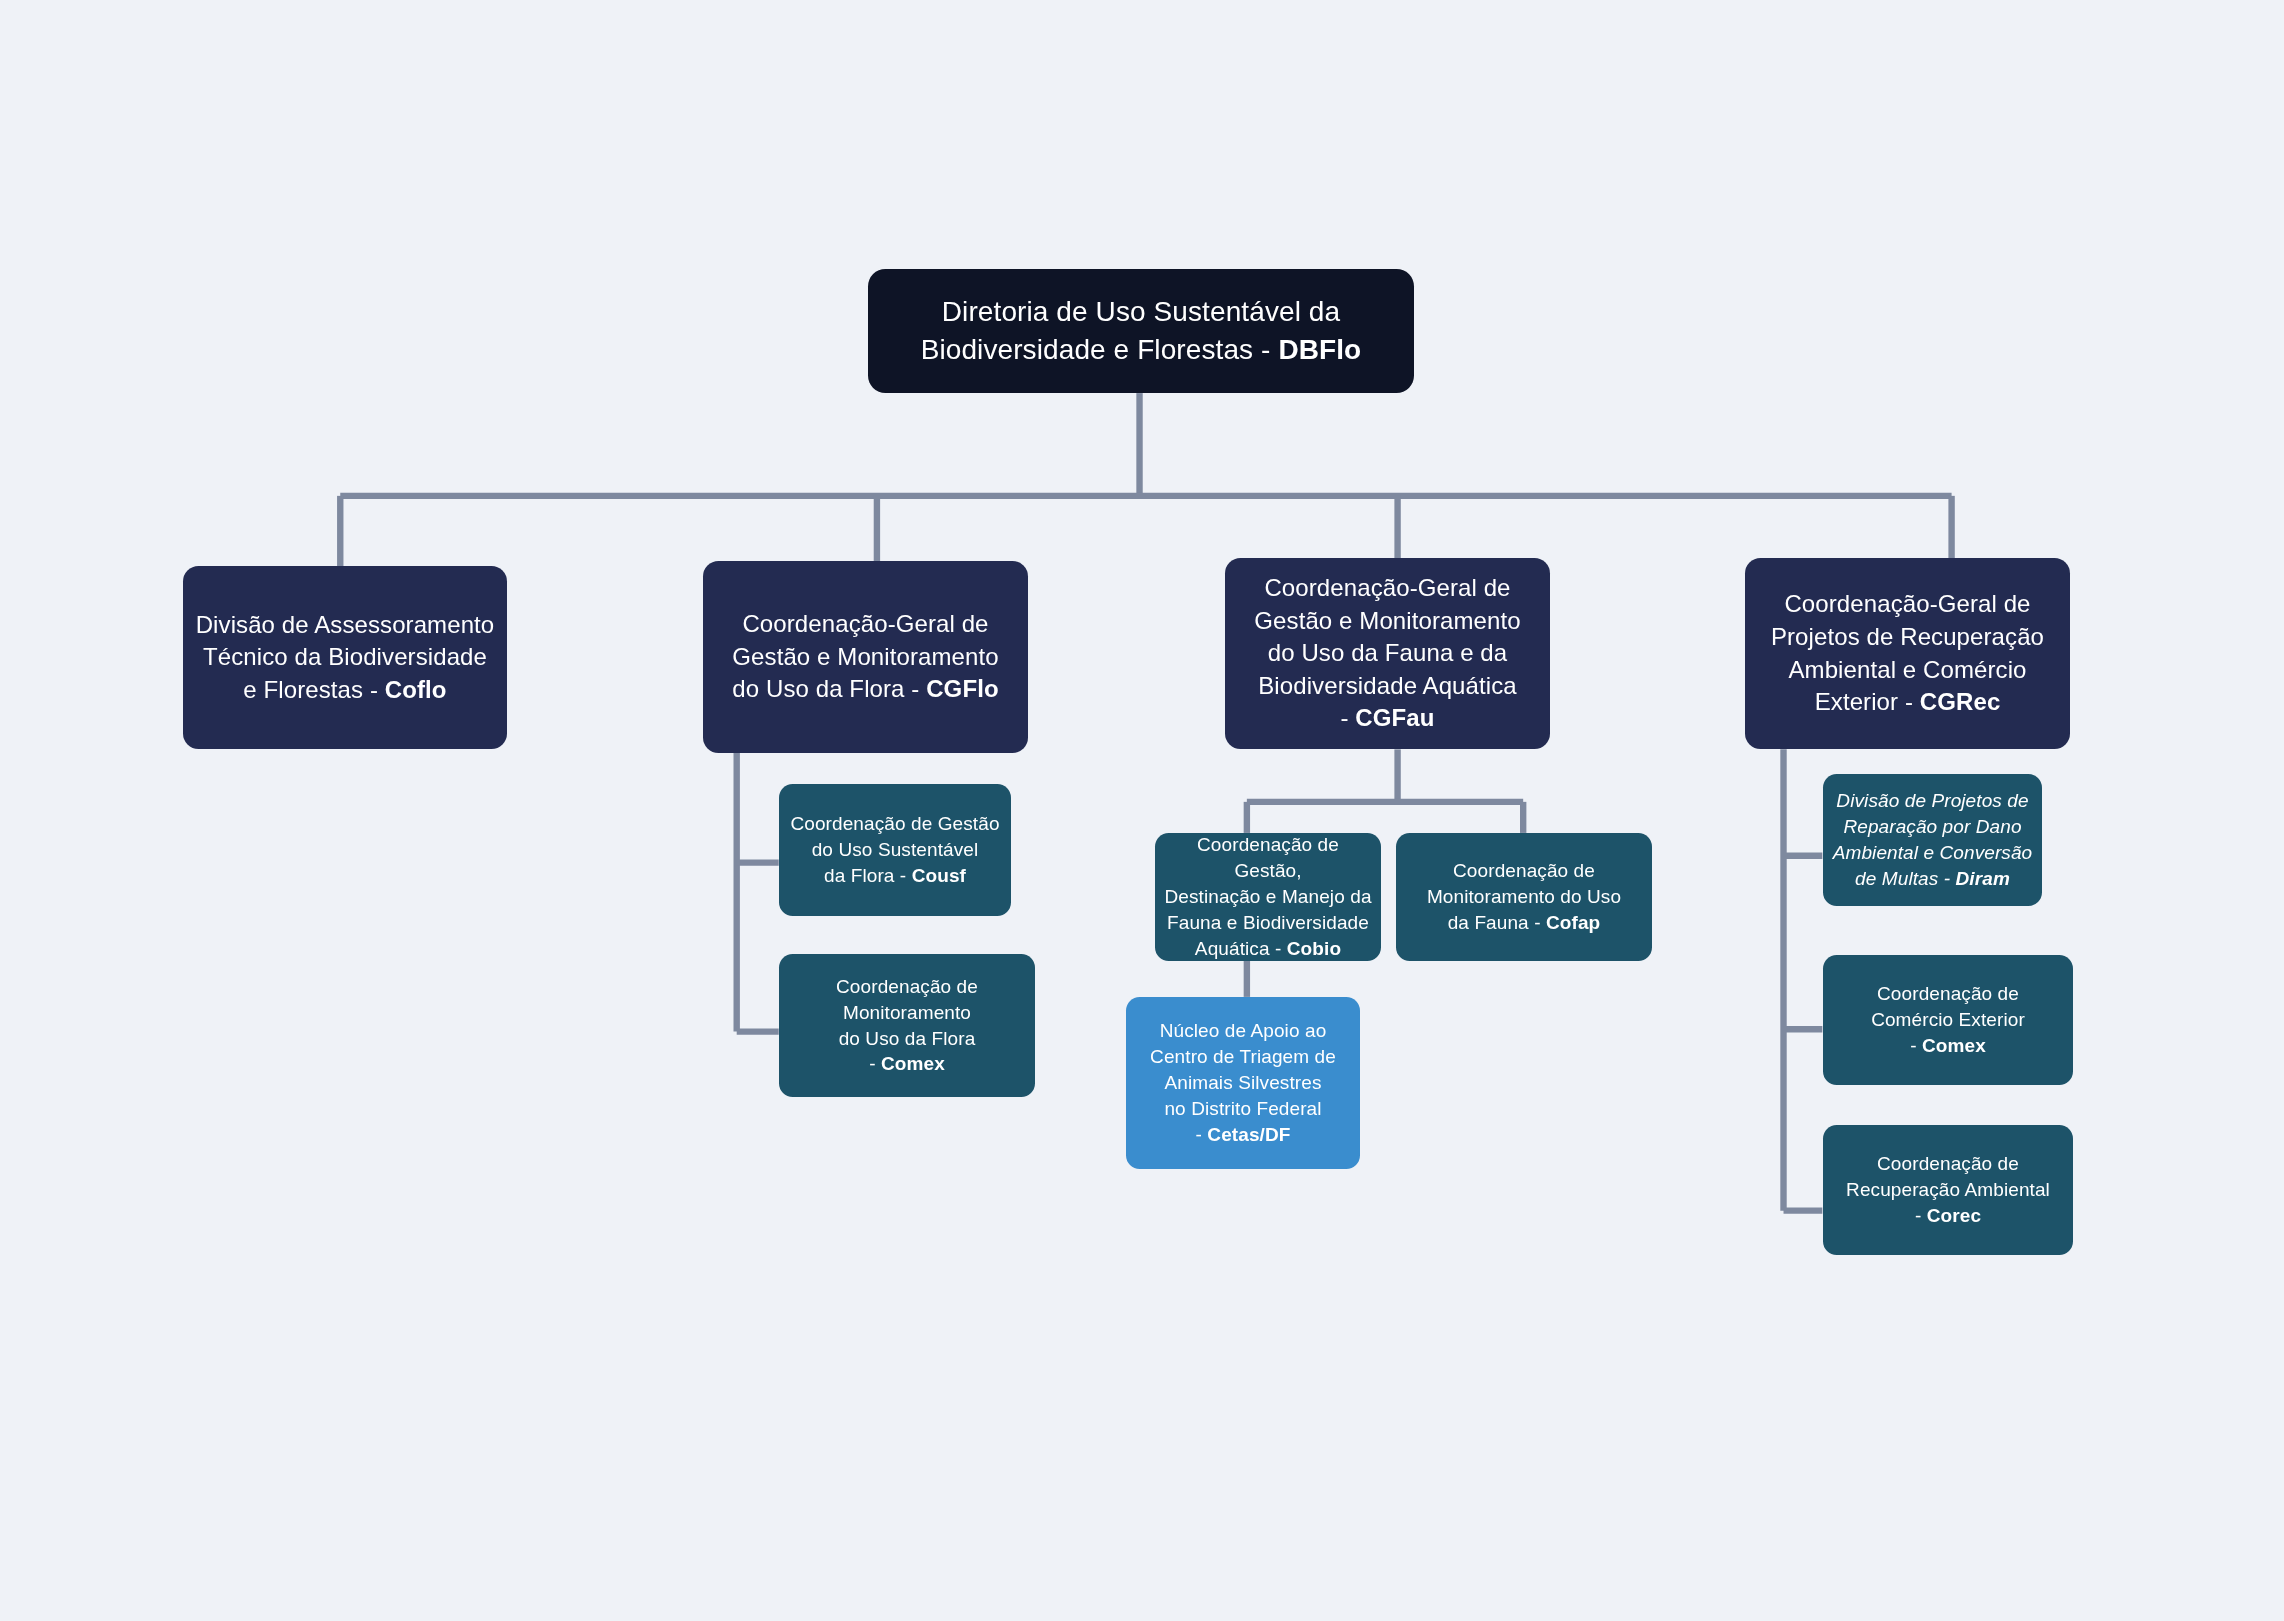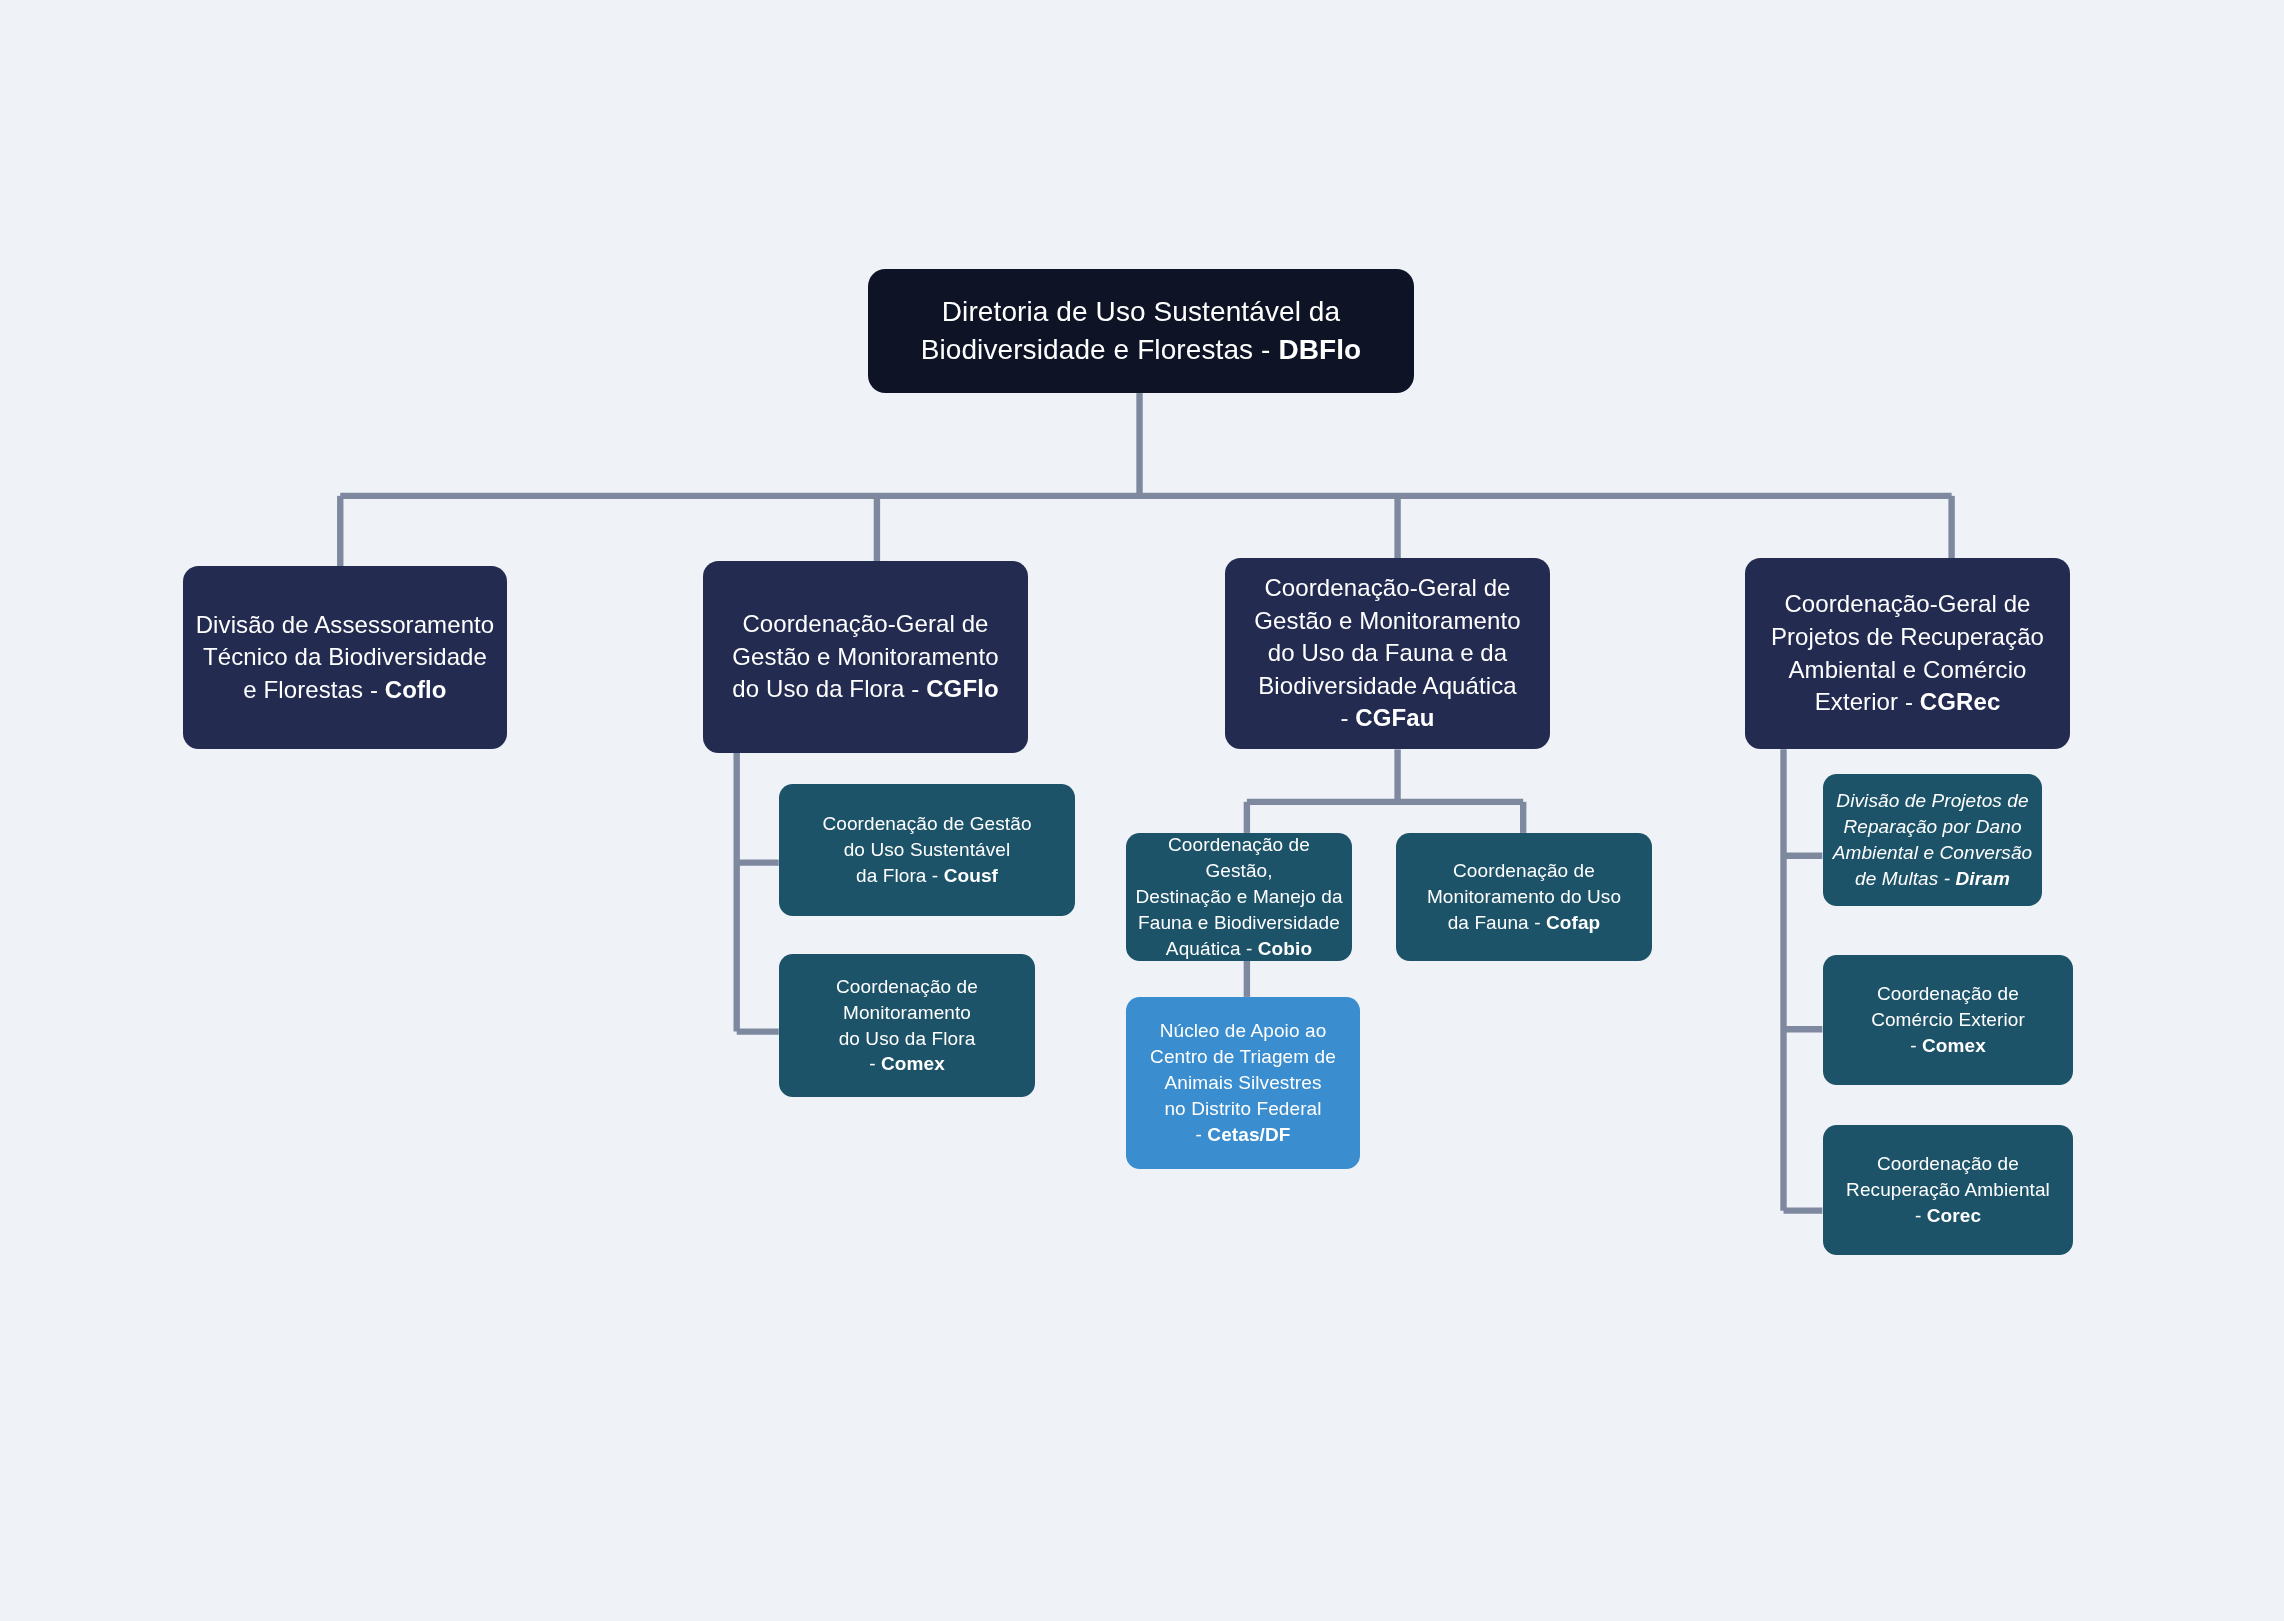--- a/index.html
+++ b/index.html
@@ -127,29 +127,29 @@
   </div>
 
   <div class="node lvl-1" style="left:1225px; top:558px; width:325px; height:191px;">
     <span class="txt">Coordenação-Geral de<br>Gestão e Monitoramento<br>do Uso da Fauna e da<br>Biodiversidade Aquática<br>- <b>CGFau</b></span>
   </div>
 
   <div class="node lvl-1" style="left:1745px; top:558px; width:325px; height:191px;">
     <span class="txt">Coordenação-Geral de<br>Projetos de Recuperação<br>Ambiental e Comércio<br>Exterior - <b>CGRec</b></span>
   </div>
 
-  <div class="node lvl-2" style="left:779px; top:784px; width:296px; height:132px;justify-content:flex-end;">
+  <div class="node lvl-2" style="left:779px; top:784px; width:232px; height:132px;justify-content:flex-end;">
     <span class="txt">Coordenação de Gestão<br>do Uso Sustentável<br>da Flora - <b>Cousf</b></span>
   </div>
 
   <div class="node lvl-2" style="left:779px; top:954px; width:256px; height:143px;">
     <span class="txt">Coordenação de<br>Monitoramento<br>do Uso da Flora<br>- <b>Comex</b></span>
   </div>
 
-  <div class="node lvl-2" style="left:1126px; top:833px; width:226px; height:128px;">
+  <div class="node lvl-2" style="left:1155px; top:833px; width:226px; height:128px;">
     <span class="txt">Coordenação de Gestão,<br>Destinação e Manejo da<br>Fauna e Biodiversidade<br>Aquática - <b>Cobio</b></span>
   </div>
 
   <div class="node lvl-2" style="left:1396px; top:833px; width:256px; height:128px;">
     <span class="txt">Coordenação de<br>Monitoramento do Uso<br>da Fauna - <b>Cofap</b></span>
   </div>
 
   <div class="node lvl-3" style="left:1126px; top:997px; width:234px; height:172px;">
     <span class="txt">Núcleo de Apoio ao<br>Centro de Triagem de<br>Animais Silvestres<br>no Distrito Federal<br>- <b>Cetas/DF</b></span>
   </div>

